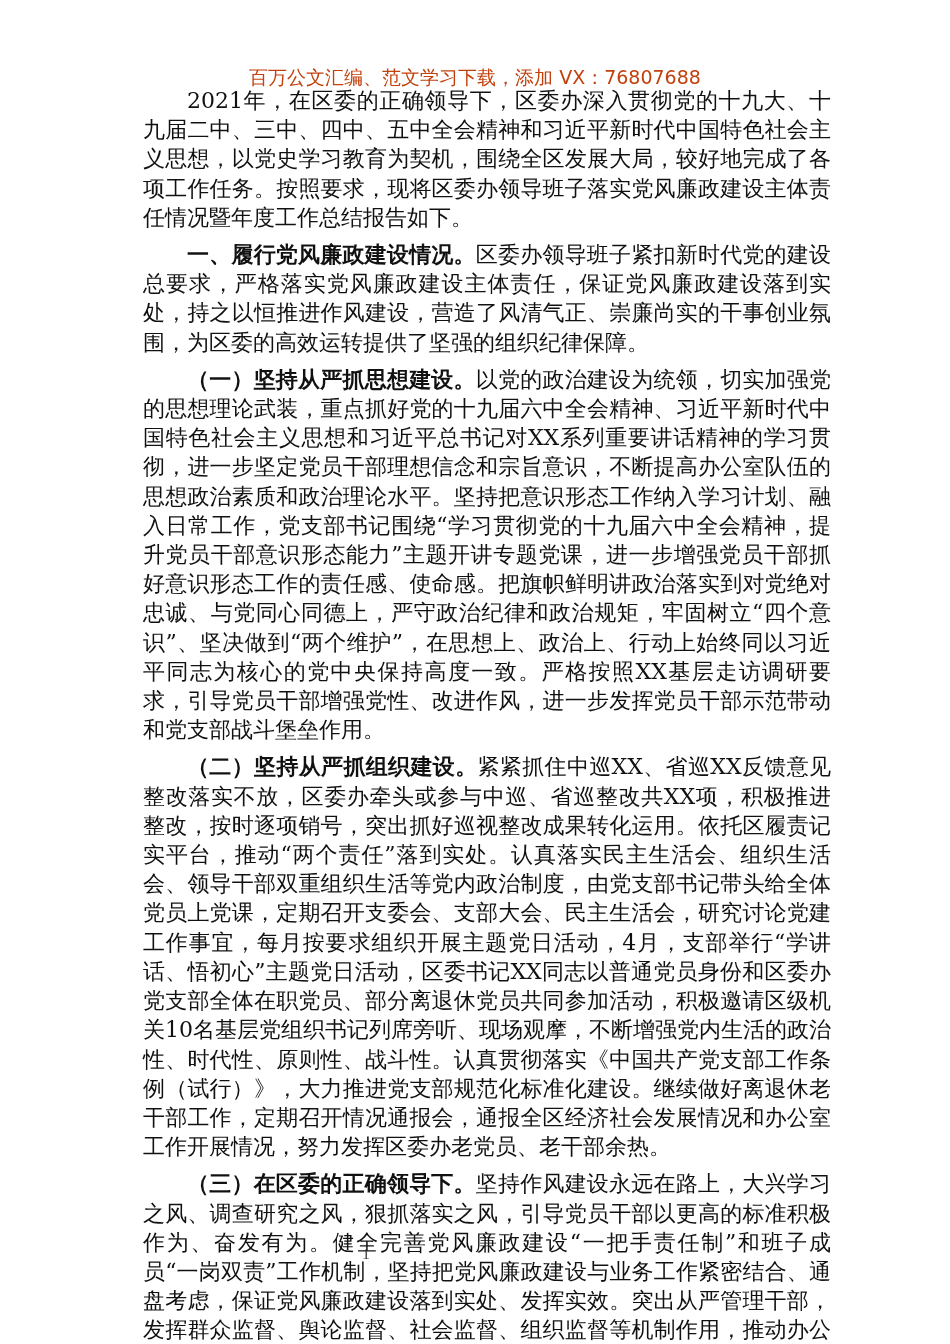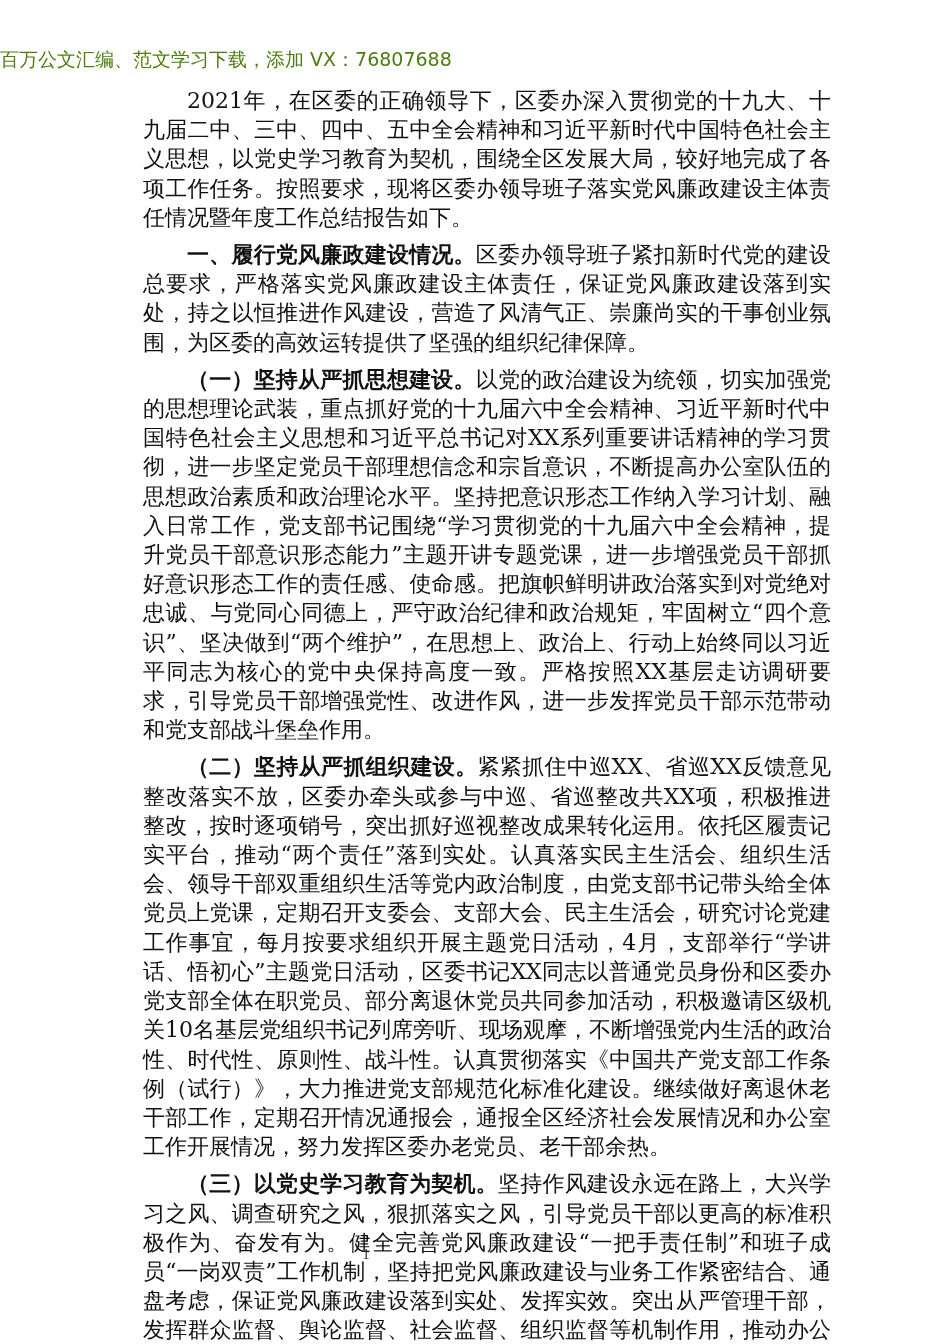--- a/index.html
+++ b/index.html
@@ -1,20 +1,20 @@
 <!DOCTYPE html>
 <html><head>
 <meta charset="utf-8">
 <style>
   html, body { margin: 0; padding: 0; background: #ffffff; }
   body { width: 950px; height: 1344px; position: relative; overflow: hidden; }
   .page { position: absolute; left: 0; top: 0; width: 950px; height: 1344px; background: #fff; }
   .header {
-    position: absolute; left: 0; top: 46px; width: 950px; text-align: left;
-    color: #4d7c0f; font-family: "DejaVu Sans", "Liberation Sans", sans-serif;
+    position: absolute; left: 0; top: 64px; width: 950px; text-align: center;
+    color: #c2410c; font-family: "DejaVu Sans", "Liberation Sans", sans-serif;
     font-size: 19px; line-height: 26px; letter-spacing: 0px;
   }
   .body-text {
     position: absolute; left: 143px; top: 86px; width: 688px;
     font-family: "DejaVu Serif", "Liberation Serif", serif;
     font-size: 22px; line-height: 29.2px; color: #111;
     text-align: justify; text-justify: inter-character;
   }
   .para { margin: 0 0 8px 0; text-indent: 2em; }
   .para b { font-family: Liberation Serif, serif; font-weight: bold; }
@@ -27,17 +27,17 @@
 <body>
 
 <div class="page">
   <div class="header">百万公文汇编、范文学习下载，添加 VX：76807688</div>
 
   <div class="body-text">
     <p class="para"><b></b><span>2021年，在区委的正确领导下，区委办深入贯彻党的十九大、十九届二中、三中、四中、五中全会精神和习近平新时代中国特色社会主义思想，以党史学习教育为契机，围绕全区发展大局，较好地完成了各项工作任务。按照要求，现将区委办领导班子落实党风廉政建设主体责任情况暨年度工作总结报告如下。</span></p>
     <p class="para"><b>一、履行党风廉政建设情况。</b><span>区委办领导班子紧扣新时代党的建设总要求，严格落实党风廉政建设主体责任，保证党风廉政建设落到实处，持之以恒推进作风建设，营造了风清气正、崇廉尚实的干事创业氛围，为区委的高效运转提供了坚强的组织纪律保障。</span></p>
     <p class="para"><b>（一）坚持从严抓思想建设。</b><span>以党的政治建设为统领，切实加强党的思想理论武装，重点抓好党的十九届六中全会精神、习近平新时代中国特色社会主义思想和习近平总书记对XX系列重要讲话精神的学习贯彻，进一步坚定党员干部理想信念和宗旨意识，不断提高办公室队伍的思想政治素质和政治理论水平。坚持把意识形态工作纳入学习计划、融入日常工作，党支部书记围绕“学习贯彻党的十九届六中全会精神，提升党员干部意识形态能力”主题开讲专题党课，进一步增强党员干部抓好意识形态工作的责任感、使命感。把旗帜鲜明讲政治落实到对党绝对忠诚、与党同心同德上，严守政治纪律和政治规矩，牢固树立“四个意识”、坚决做到“两个维护”，在思想上、政治上、行动上始终同以习近平同志为核心的党中央保持高度一致。严格按照XX基层走访调研要求，引导党员干部增强党性、改进作风，进一步发挥党员干部示范带动和党支部战斗堡垒作用。</span></p>
     <p class="para"><b>（二）坚持从严抓组织建设。</b><span>紧紧抓住中巡XX、省巡XX反馈意见整改落实不放，区委办牵头或参与中巡、省巡整改共XX项，积极推进整改，按时逐项销号，突出抓好巡视整改成果转化运用。依托区履责记实平台，推动“两个责任”落到实处。认真落实民主生活会、组织生活会、领导干部双重组织生活等党内政治制度，由党支部书记带头给全体党员上党课，定期召开支委会、支部大会、民主生活会，研究讨论党建工作事宜，每月按要求组织开展主题党日活动，4月，支部举行“学讲话、悟初心”主题党日活动，区委书记XX同志以普通党员身份和区委办党支部全体在职党员、部分离退休党员共同参加活动，积极邀请区级机关10名基层党组织书记列席旁听、现场观摩，不断增强党内生活的政治性、时代性、原则性、战斗性。认真贯彻落实《中国共产党支部工作条例（试行）》，大力推进党支部规范化标准化建设。继续做好离退休老干部工作，定期召开情况通报会，通报全区经济社会发展情况和办公室工作开展情况，努力发挥区委办老党员、老干部余热。</span></p>
-    <p class="para"><b>（三）以党史学习教育为契机。</b><span>坚持作风建设永远在路上，大兴学习之风、调查研究之风，狠抓落实之风，引导党员干部以更高的标准积极作为、奋发有为。健全完善党风廉政建设“一把手责任制”和班子成员“一岗双责”工作机制，坚持把党风廉政建设与业务工作紧密结合、通盘考虑，保证党风廉政建设落到实处、发挥实效。突出从严管理干部，发挥群众监督、舆论监督、社会监督、组织监督等机制作用，推动办公室党员干部依法用权、依职用权。严格落实中央八项规定和实施细则精神，认真查找“四风”突出问题特别是形式主义、官僚主义的新表现，防止不良风气反弹回潮。严格执行禁酒令、车改纪律、请</span></p>
+    <p class="para"><b>（三）在区委的正确领导下。</b><span>坚持作风建设永远在路上，大兴学习之风、调查研究之风，狠抓落实之风，引导党员干部以更高的标准积极作为、奋发有为。健全完善党风廉政建设“一把手责任制”和班子成员“一岗双责”工作机制，坚持把党风廉政建设与业务工作紧密结合、通盘考虑，保证党风廉政建设落到实处、发挥实效。突出从严管理干部，发挥群众监督、舆论监督、社会监督、组织监督等机制作用，推动办公室党员干部依法用权、依职用权。严格落实中央八项规定和实施细则精神，认真查找“四风”突出问题特别是形式主义、官僚主义的新表现，防止不良风气反弹回潮。严格执行禁酒令、车改纪律、请</span></p>
   </div>
 
   <div class="page-number">1</div>
 </div>
 
 </body></html>

